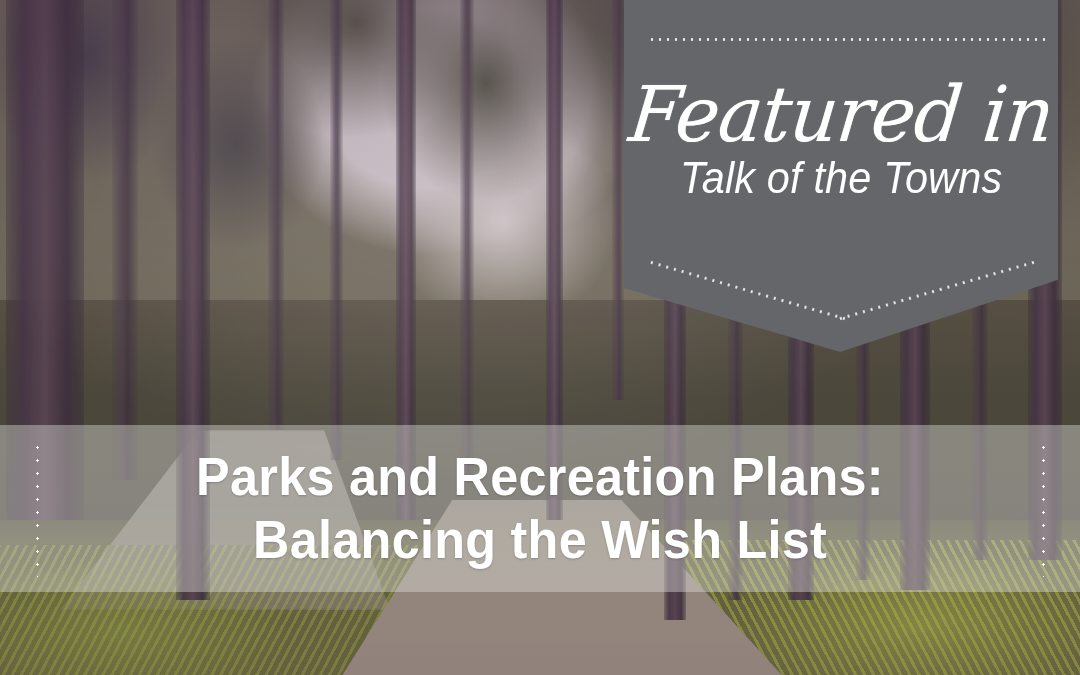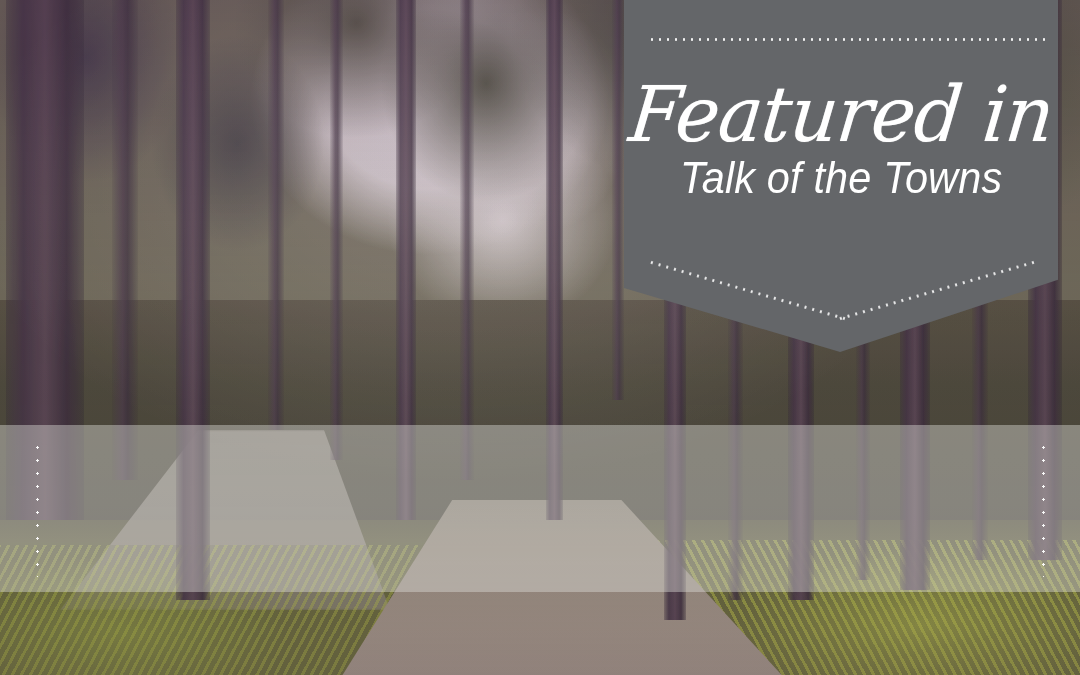--- a/index.html
+++ b/index.html
@@ -255,14 +255,18 @@
 
   <div class="flag-text">
     <div class="featured-in">Featured in</div>
     <div class="talk-of">Talk of the Towns</div>
   </div>
 
   <div class="band"></div>
   <div class="band-dots left"></div>
   <div class="band-dots right"></div>
 
+  <div class="title">
+    <div class="title-line">Parks and Recreation Plans:</div>
+    <div class="title-line">Balancing the Wish List</div>
+  </div>
 
 </div>
 
 </body></html>

